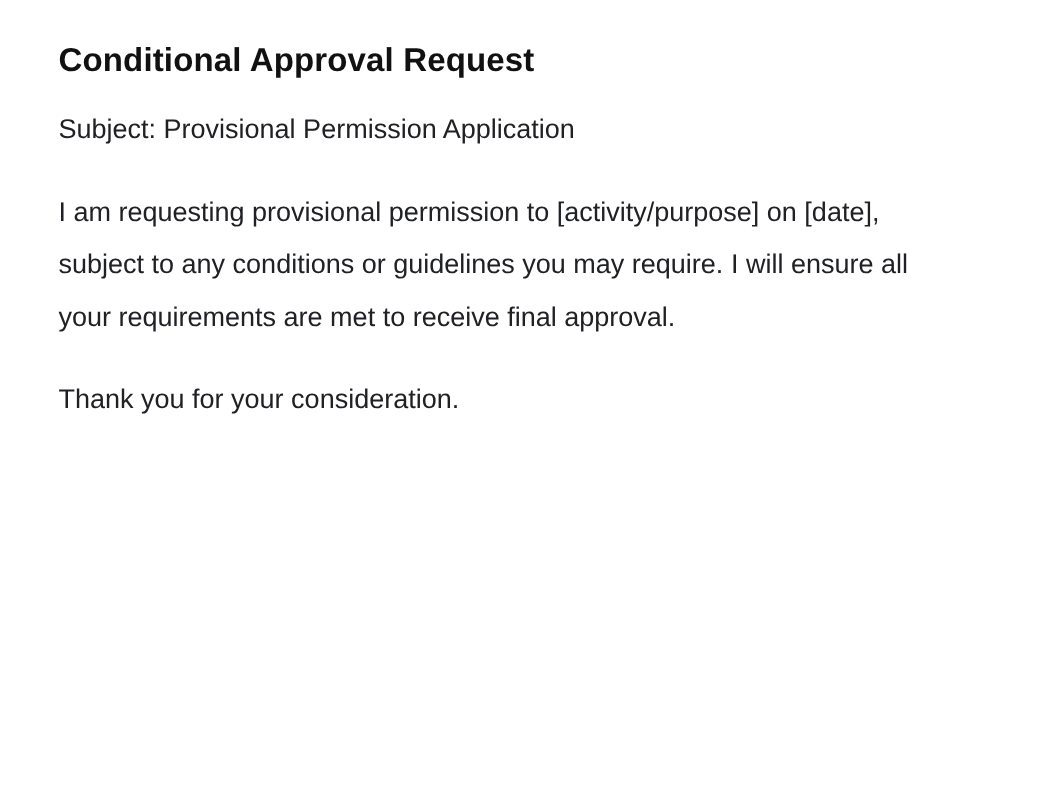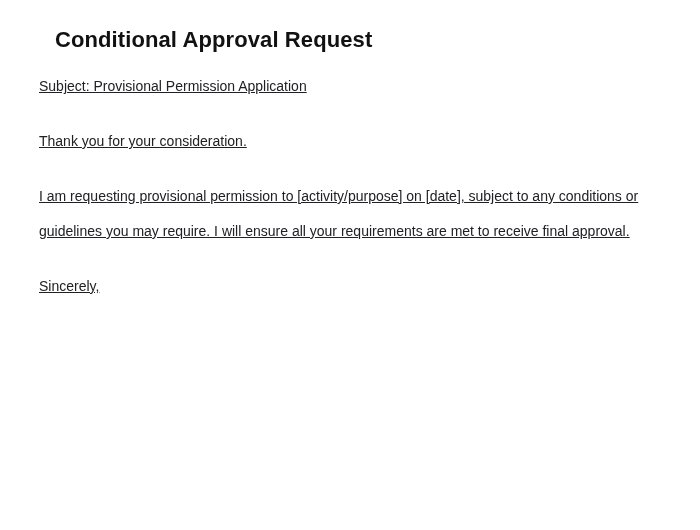--- a/index.html
+++ b/index.html
@@ -12,46 +12,44 @@
     background: var(--page-bg, #ffffff);
     font-family: "Liberation Sans", "DejaVu Sans", sans-serif;
     overflow: hidden;
   }
   .doc {
     padding: 27px 40px 0 39px;
     box-sizing: border-box;
     width: 700px;
   }
   .doc-title {
-    margin: 0 0 16px 16px;
+    margin: 0 0 16px 0;
     font-size: 22px;
     line-height: 26px;
     font-weight: 700;
     color: var(--heading-color, #111111);
     letter-spacing: 0.1px;
     max-width: 620px;
   }
   .doc p {
     margin: 0 0 20px 0;
-    font-size: 14px;
+    font-size: 18px;
     line-height: 35px;
     font-weight: 400;
     color: var(--text-color, #202124);
     max-width: 600px;
-    text-decoration: underline;
   }
 </style>
 </head>
 <body>
 
 <div class="doc">
   <h1 class="doc-title">Conditional Approval Request</h1>
 
   <p>Subject: Provisional Permission Application</p>
 
 
+  <p>I am requesting provisional permission to [activity/purpose] on [date], subject to any conditions or guidelines you may require. I will ensure all your requirements are met to receive final approval.</p>
+
   <p>Thank you for your consideration.</p>
 
-  <p>I am requesting provisional permission to [activity/purpose] on [date], subject to any conditions or guidelines you may require. I will ensure all your requirements are met to receive final approval.</p>
-
-  <p>Sincerely,</p>
 
 </div>
 
 </body></html>

